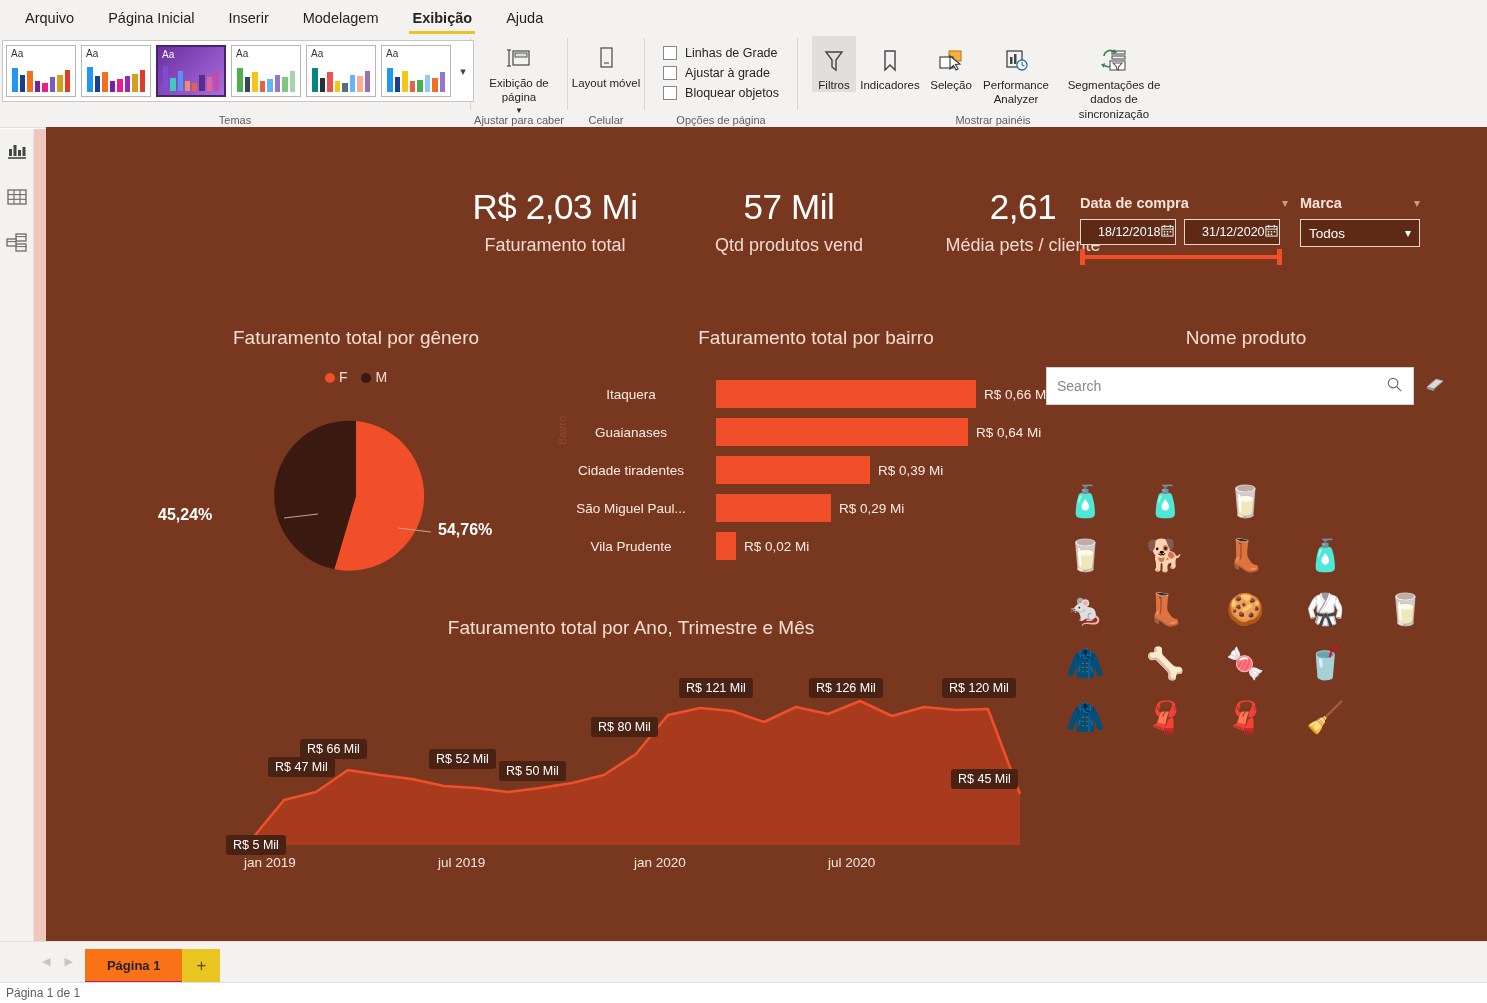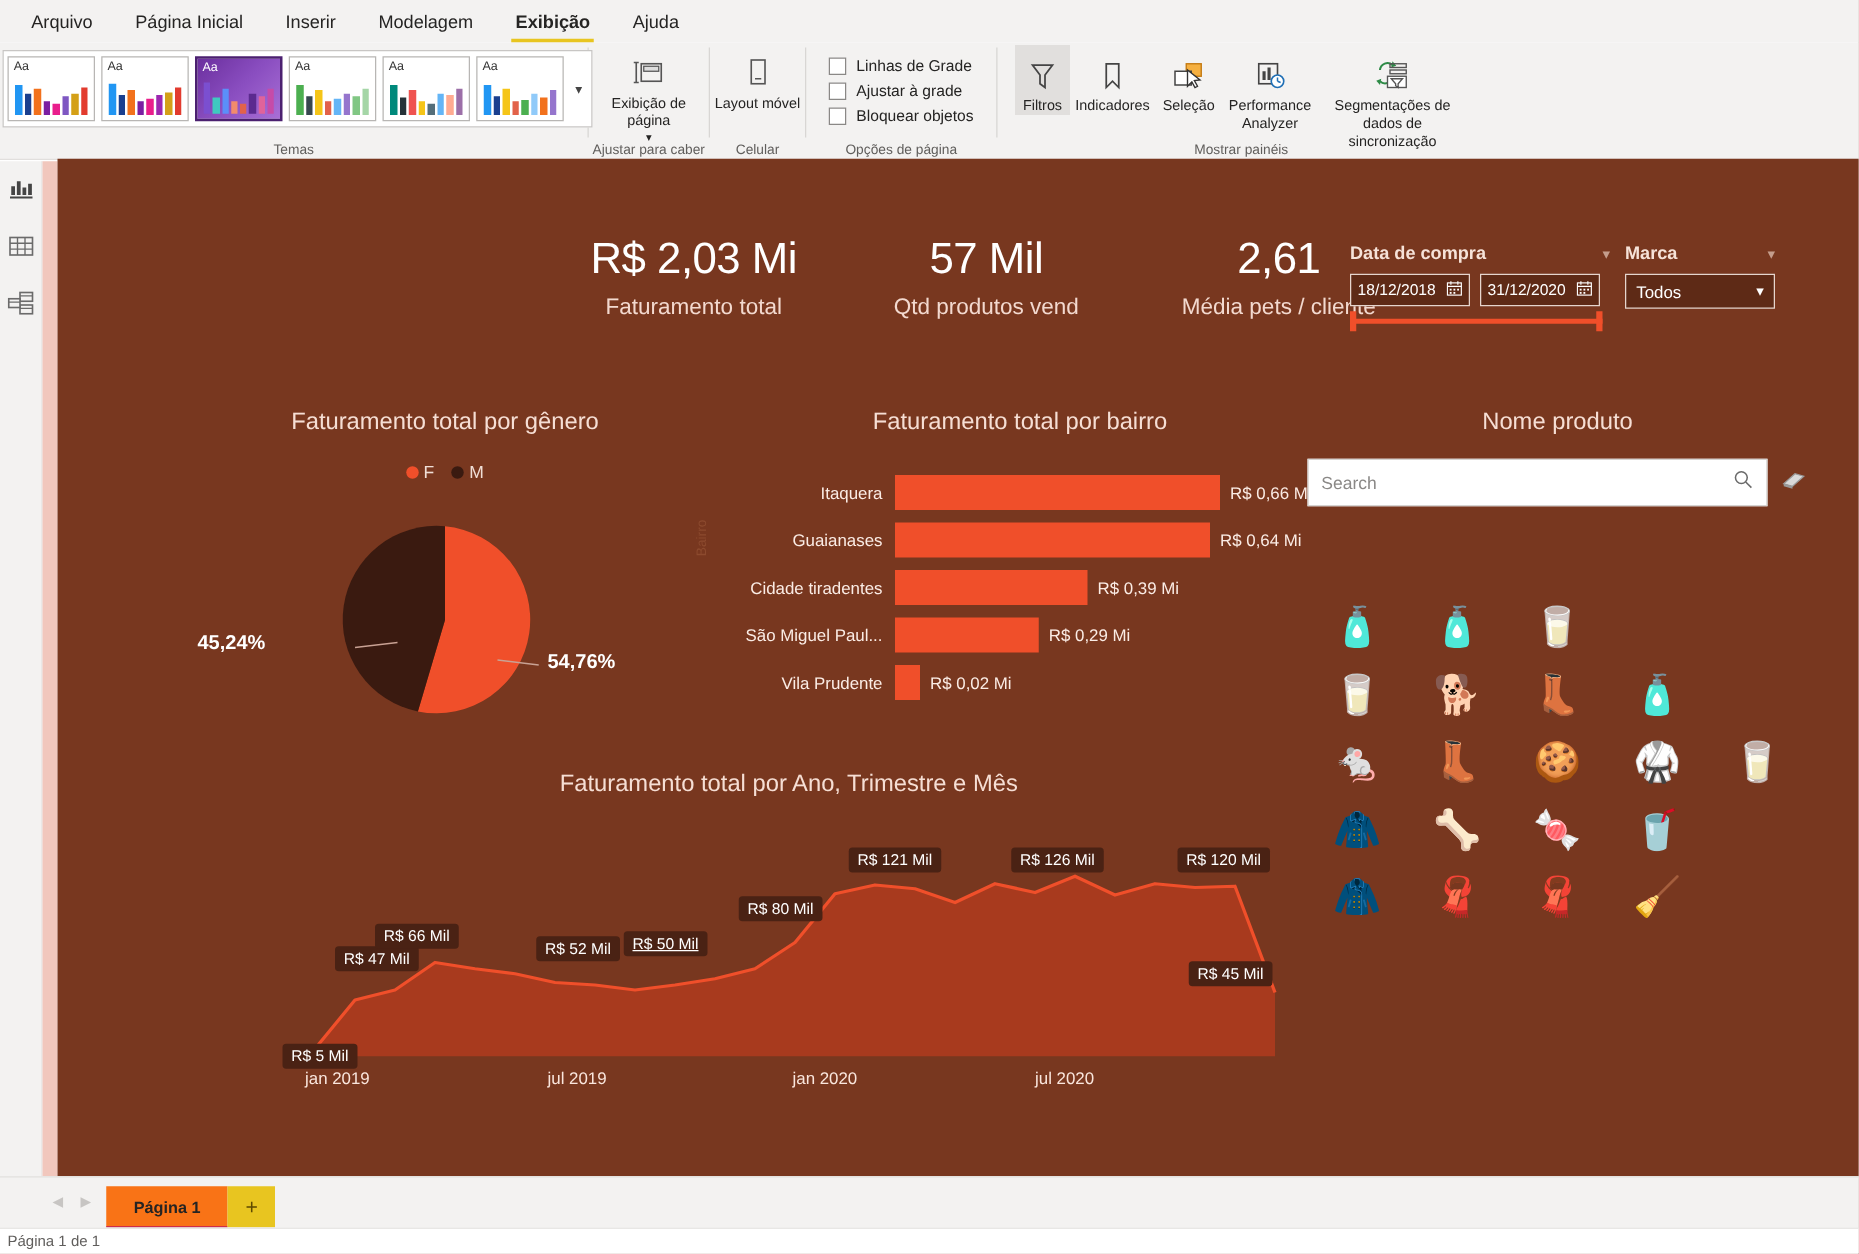--- a/index.html
+++ b/index.html
@@ -98,21 +98,21 @@
 
   
   .slicer-date { position: absolute; left: 1034px; top: 68px; width: 208px; }
   .slicer-title { font-size: 14.5px; color: #f6e2d8; font-weight: bold; }
   .slicer-head { display: flex; justify-content: space-between; align-items: center; }
   .chev { color: #c49d8c; font-size: 12px; }
   .date-boxes { display: flex; gap: 8px; margin-top: 8px; }
   .date-box {
     width: 96px; height: 26px; border: 1px solid #e6d5cd; background: #5e2a16;
     display: flex; align-items: center; justify-content: space-between;
-    padding: 0 5px; font-size: 12.5px; color: #fff;
+    padding: 0 17px; font-size: 12.5px; color: #fff;
   }
   .range-track {
     margin-top: 10px; height: 4px; background: #f04f2a; position: relative; width: 202px;
   }
   .range-handle { position: absolute; top: -6px; width: 5px; height: 16px; background: #f04f2a; }
 
   
   .slicer-brand { position: absolute; left: 1254px; top: 68px; width: 120px; }
   .brand-select {
     margin-top: 8px; height: 28px; border: 1px solid #e6d5cd; background: #5e2a16;
@@ -130,21 +130,21 @@
   .pie-lbl { position: absolute; font-size: 16px; color: #fff; font-weight: bold; }
 
   
   .bar-card { position: absolute; left: 510px; top: 200px; width: 520px; }
   .bar-axis-title {
     position: absolute; left: 0; top: 118px; font-size: 11px; color: #8c4a2e;
     transform: rotate(-90deg); transform-origin: left top;
   }
   .bars { margin-top: 26px; }
   .bar-row { display: flex; align-items: center; height: 38px; }
-  .bar-name { width: 160px; text-align: right; padding-right: 10px; font-size: 13.5px; color: #fbece5; }
+  .bar-name { width: 160px; text-align: center; padding-right: 10px; font-size: 13.5px; color: #fbece5; }
   .bar-fill { height: 28px; background: #f04f2a; }
   .bar-val { font-size: 13.5px; color: #fbece5; margin-left: 8px; white-space: nowrap; }
 
   
   .prod-card { position: absolute; left: 1000px; top: 200px; width: 400px; }
   .search-row { display: flex; align-items: center; gap: 10px; margin-top: 18px; }
   .search-box {
     flex: 1; height: 38px; background: #fff; border: 1px solid #d5d3d1;
     display: flex; align-items: center; padding: 0 10px; justify-content: space-between; gap: 48px;
   }
@@ -619,21 +619,21 @@
     <div class="line-wrap">
       <svg width="830" height="200" viewBox="0 0 830 200" preserveAspectRatio="none">
 
         <polygon fill="#a83a1e" points="36,192 36,186 68,147 100,139 132,117 164,122 196,126 228,133 260,135 292,139 324,135 356,130 388,122 420,101 452,62 484,55 516,58 548,69 580,54 612,61 644,48 676,63 708,54 740,57 772,56 804,141 804,192"></polygon>
         <polyline fill="none" stroke="#f04f2a" stroke-width="2.6" stroke-linejoin="round" points="36,186 68,147 100,139 132,117 164,122 196,126 228,133 260,135 292,139 324,135 356,130 388,122 420,101 452,62 484,55 516,58 548,69 580,54 612,61 644,48 676,63 708,54 740,57 772,56 804,141"></polyline>
       </svg>
       <span class="lbl-pill" style="left:10px;  top:154px;margin-top:28px;">R$ 5 Mil</span>
       <span class="lbl-pill" style="left:52px;  top:104px;">R$ 47 Mil</span>
       <span class="lbl-pill" style="left:84px;  top:86px;">R$ 66 Mil</span>
       <span class="lbl-pill" style="left:185px; top:96px;margin-left:28px;">R$ 52 Mil</span>
-      <span class="lbl-pill" style="left:283px; top:92px;text-decoration:underline;">R$ 50 Mil</span>
+      <span class="lbl-pill" style="left:283px; top:108px;">R$ 50 Mil</span>
       <span class="lbl-pill" style="left:375px; top:64px;">R$ 80 Mil</span>
       <span class="lbl-pill" style="left:463px; top:25px;">R$ 121 Mil</span>
       <span class="lbl-pill" style="left:593px; top:25px;">R$ 126 Mil</span>
       <span class="lbl-pill" style="left:726px; top:25px;">R$ 120 Mil</span>
       <span class="lbl-pill" style="left:735px; top:116px;">R$ 45 Mil</span>
     </div>
     <div class="xaxis">
       <span class="xtick" style="left:28px;">jan 2019</span>
       <span class="xtick" style="left:222px;">jul 2019</span>
       <span class="xtick" style="left:418px;">jan 2020</span>

